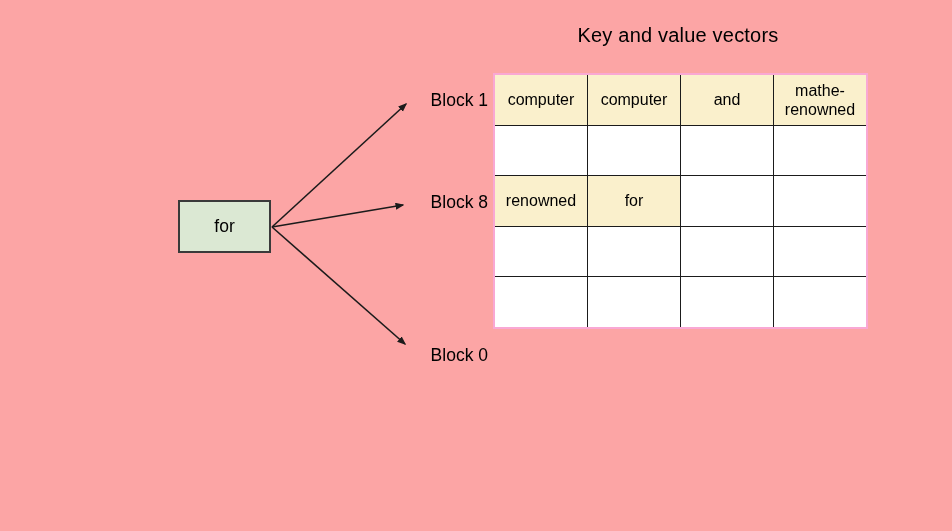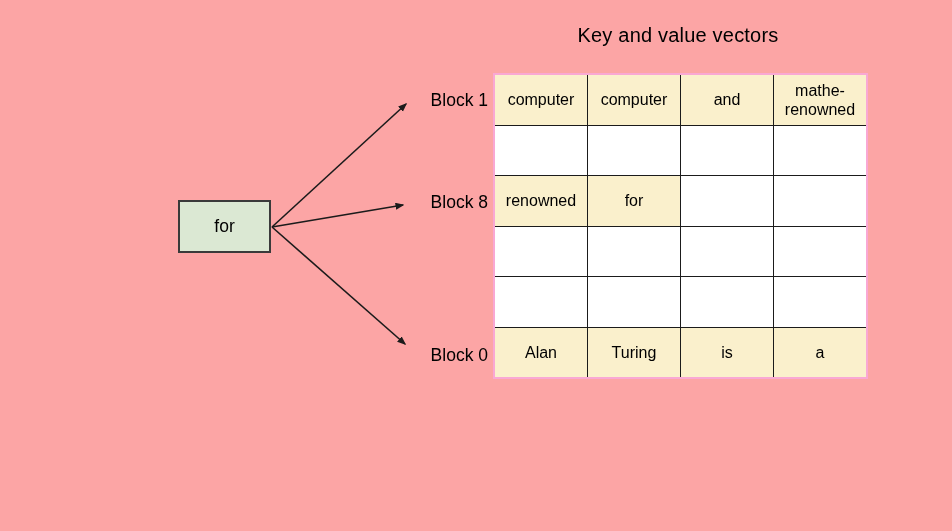--- a/index.html
+++ b/index.html
@@ -136,22 +136,16 @@
         <td></td>
         <td></td>
         <td></td>
       </tr>
       <tr>
         <td></td>
         <td></td>
         <td></td>
         <td></td>
       </tr>
-      <tr>
-        <td class="filled">Alan</td>
-        <td class="filled">Turing</td>
-        <td class="filled">is</td>
-        <td class="filled">a</td>
-      </tr>
     </tbody>
   </table>
 
 </div>
 
 </body></html>

